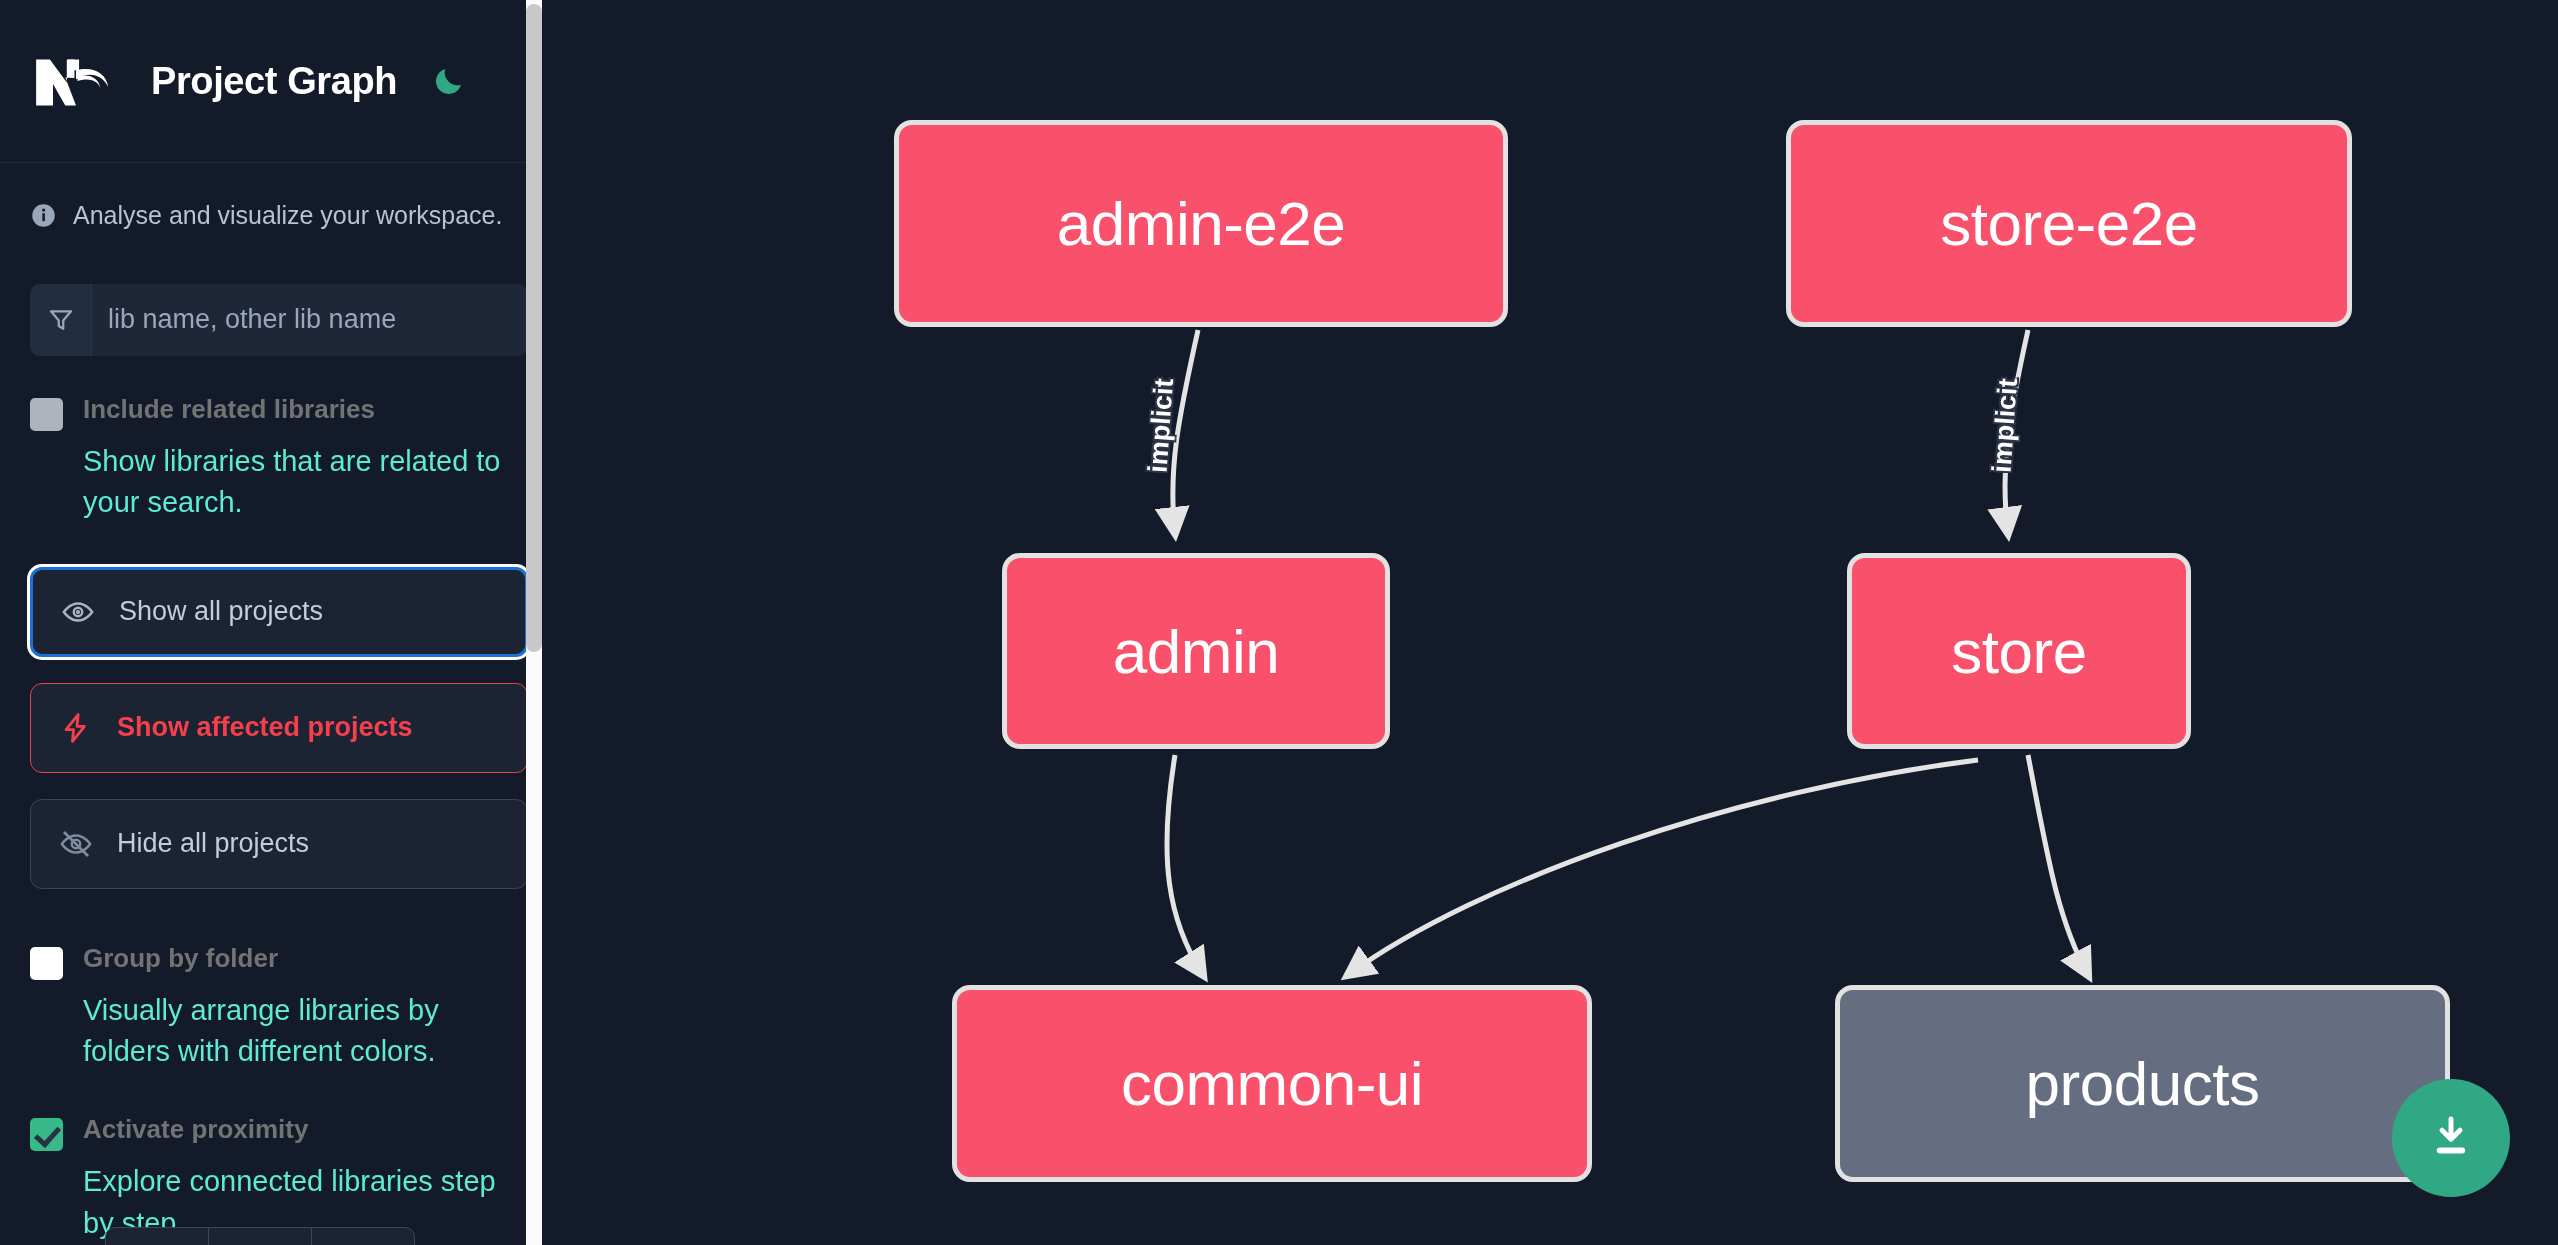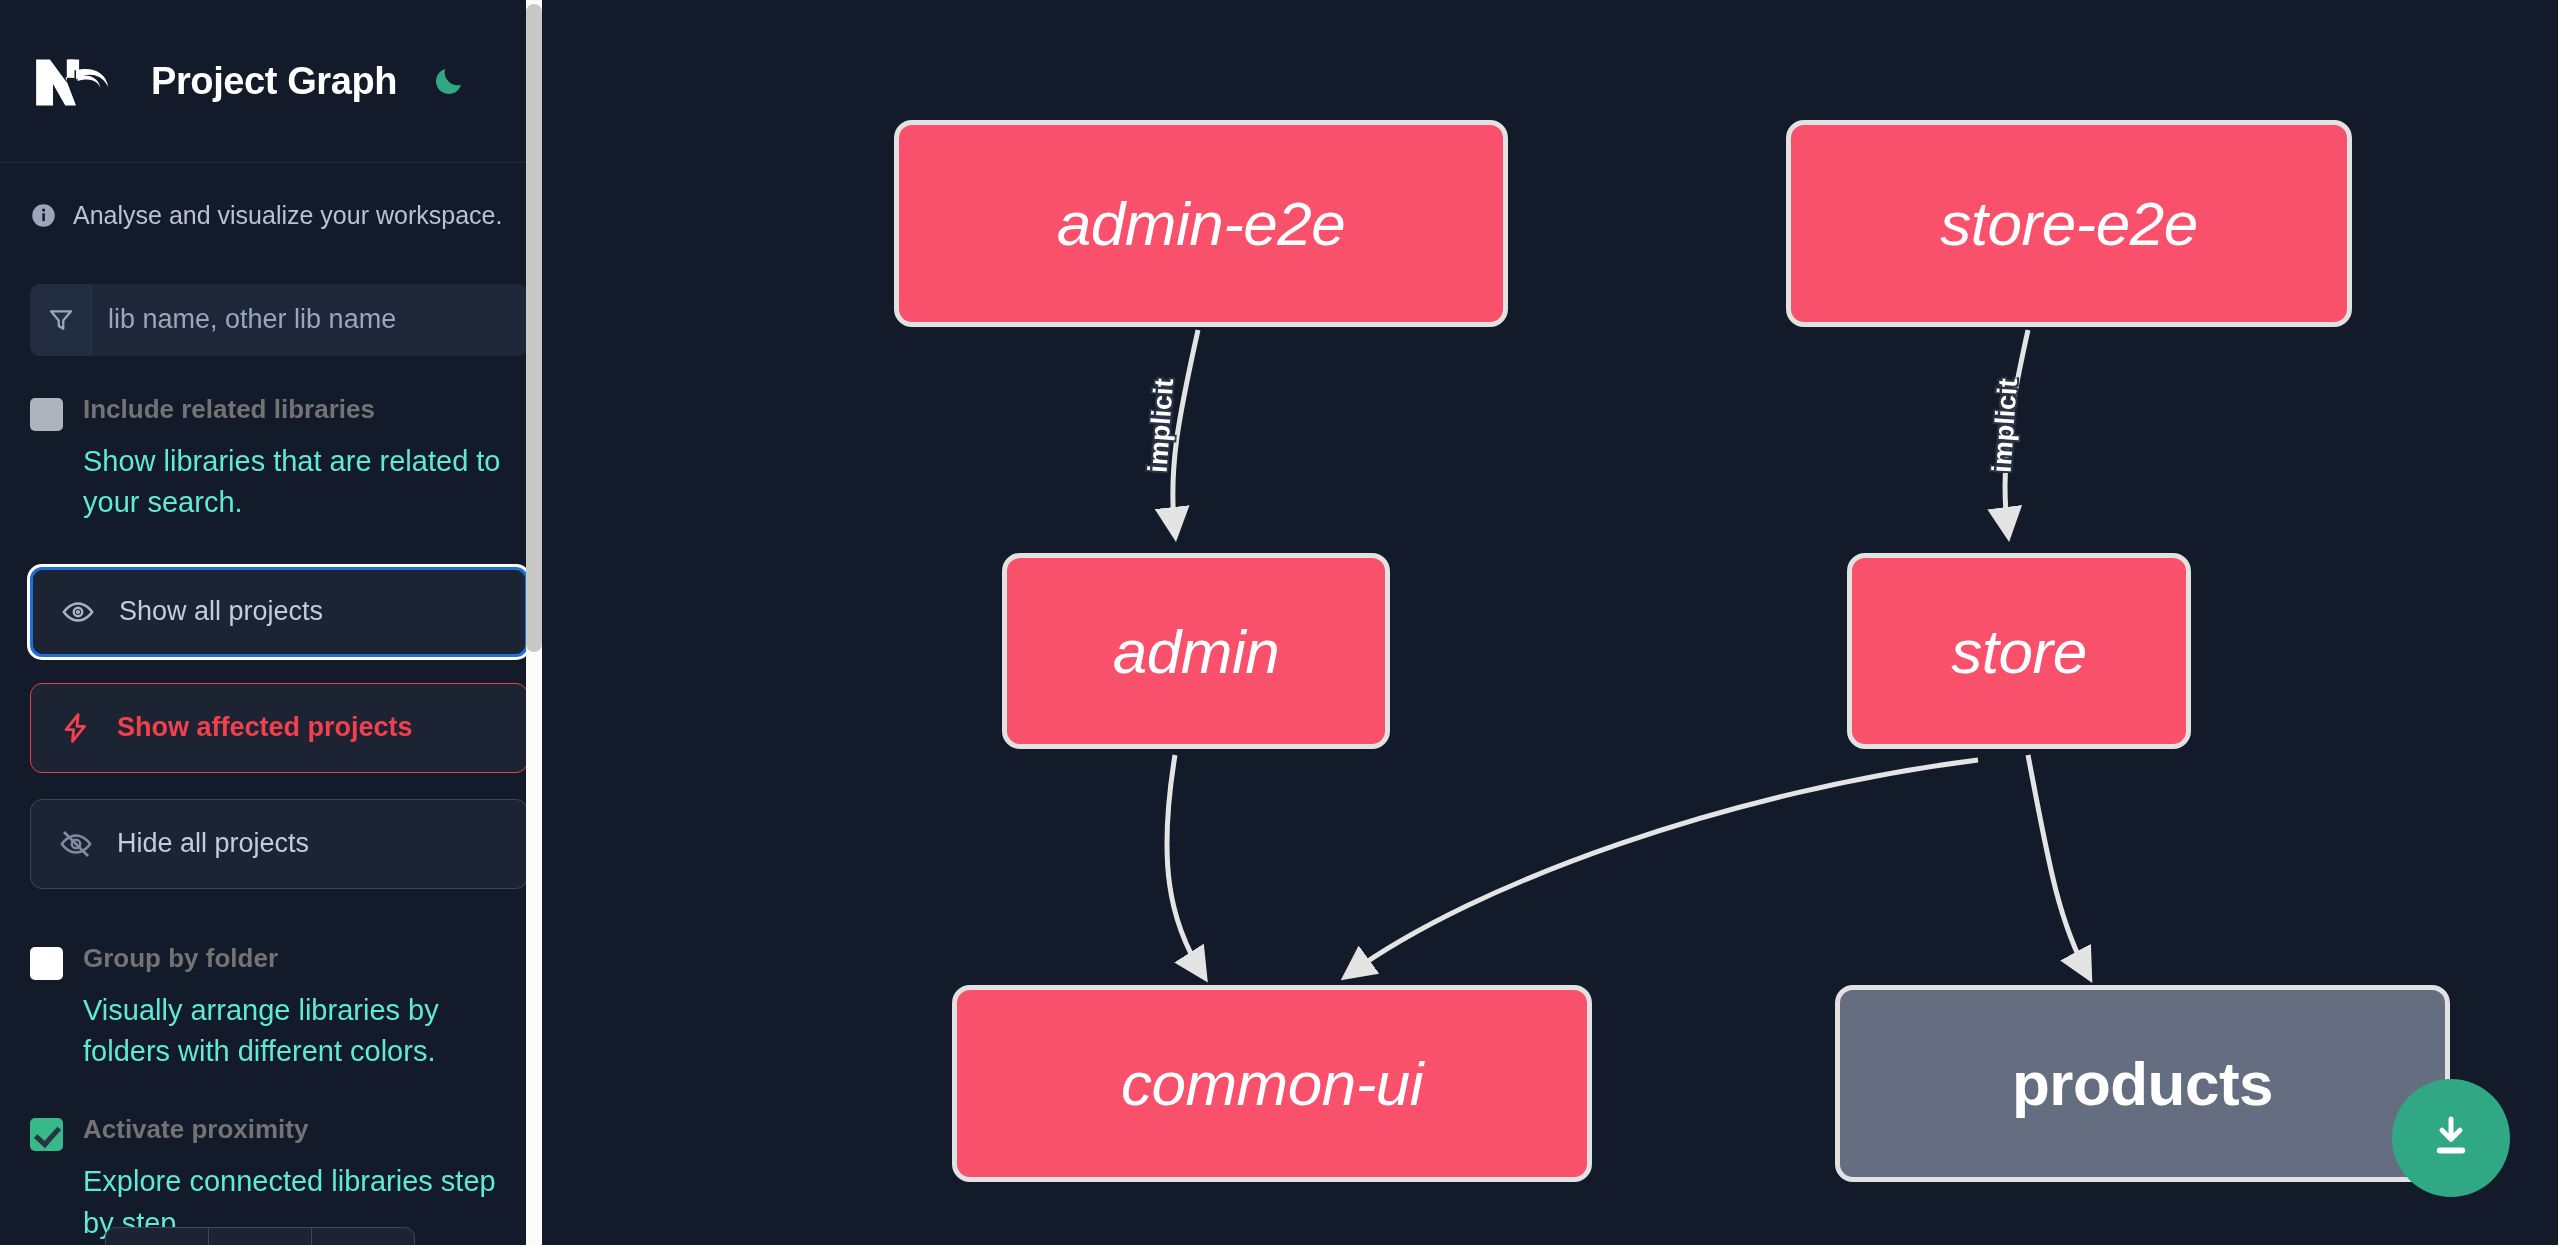--- a/index.html
+++ b/index.html
@@ -257,21 +257,21 @@
     align-items: center;
     justify-content: center;
     border-radius: 18px;
     border: 5px solid #e2e2e2;
     color: #ffffff;
     font-size: 62px;
     letter-spacing: -0.5px;
     cursor: pointer;
     white-space: nowrap;
   }
-  .node.pink { background: #f9506b; font-style: italic; }
+  .node.pink { background: #f9506b; }
   .node.gray { background: #646e80; }
 
   .edge-label {
     position: absolute;
     color: #ffffff;
     font-size: 27px;
     font-weight: 700;
     transform-origin: center;
     white-space: nowrap;
     text-shadow:
@@ -439,21 +439,21 @@
     </div>
 
     <div class="node pink" style="left:1289px;top:553px;width:344px;height:196px;">
       <span>store</span>
     </div>
 
     <div class="node pink" style="left:394px;top:985px;width:640px;height:197px;">
       <span>common-ui</span>
     </div>
 
-    <div class="node gray" style="left:1277px;top:985px;width:615px;height:197px;font-weight:bold;">
+    <div class="node gray" style="left:1277px;top:985px;width:615px;height:197px;">
       <span>products</span>
     </div>
 
     <div class="edge-label" style="left:556px;top:410px;transform:rotate(-86deg);">implicit</div>
 
     <div class="edge-label" style="left:1400px;top:410px;transform:rotate(-86deg);">implicit</div>
 
     <button class="fab">
       <span>
         <svg viewBox="0 0 24 24" width="54" height="54">

